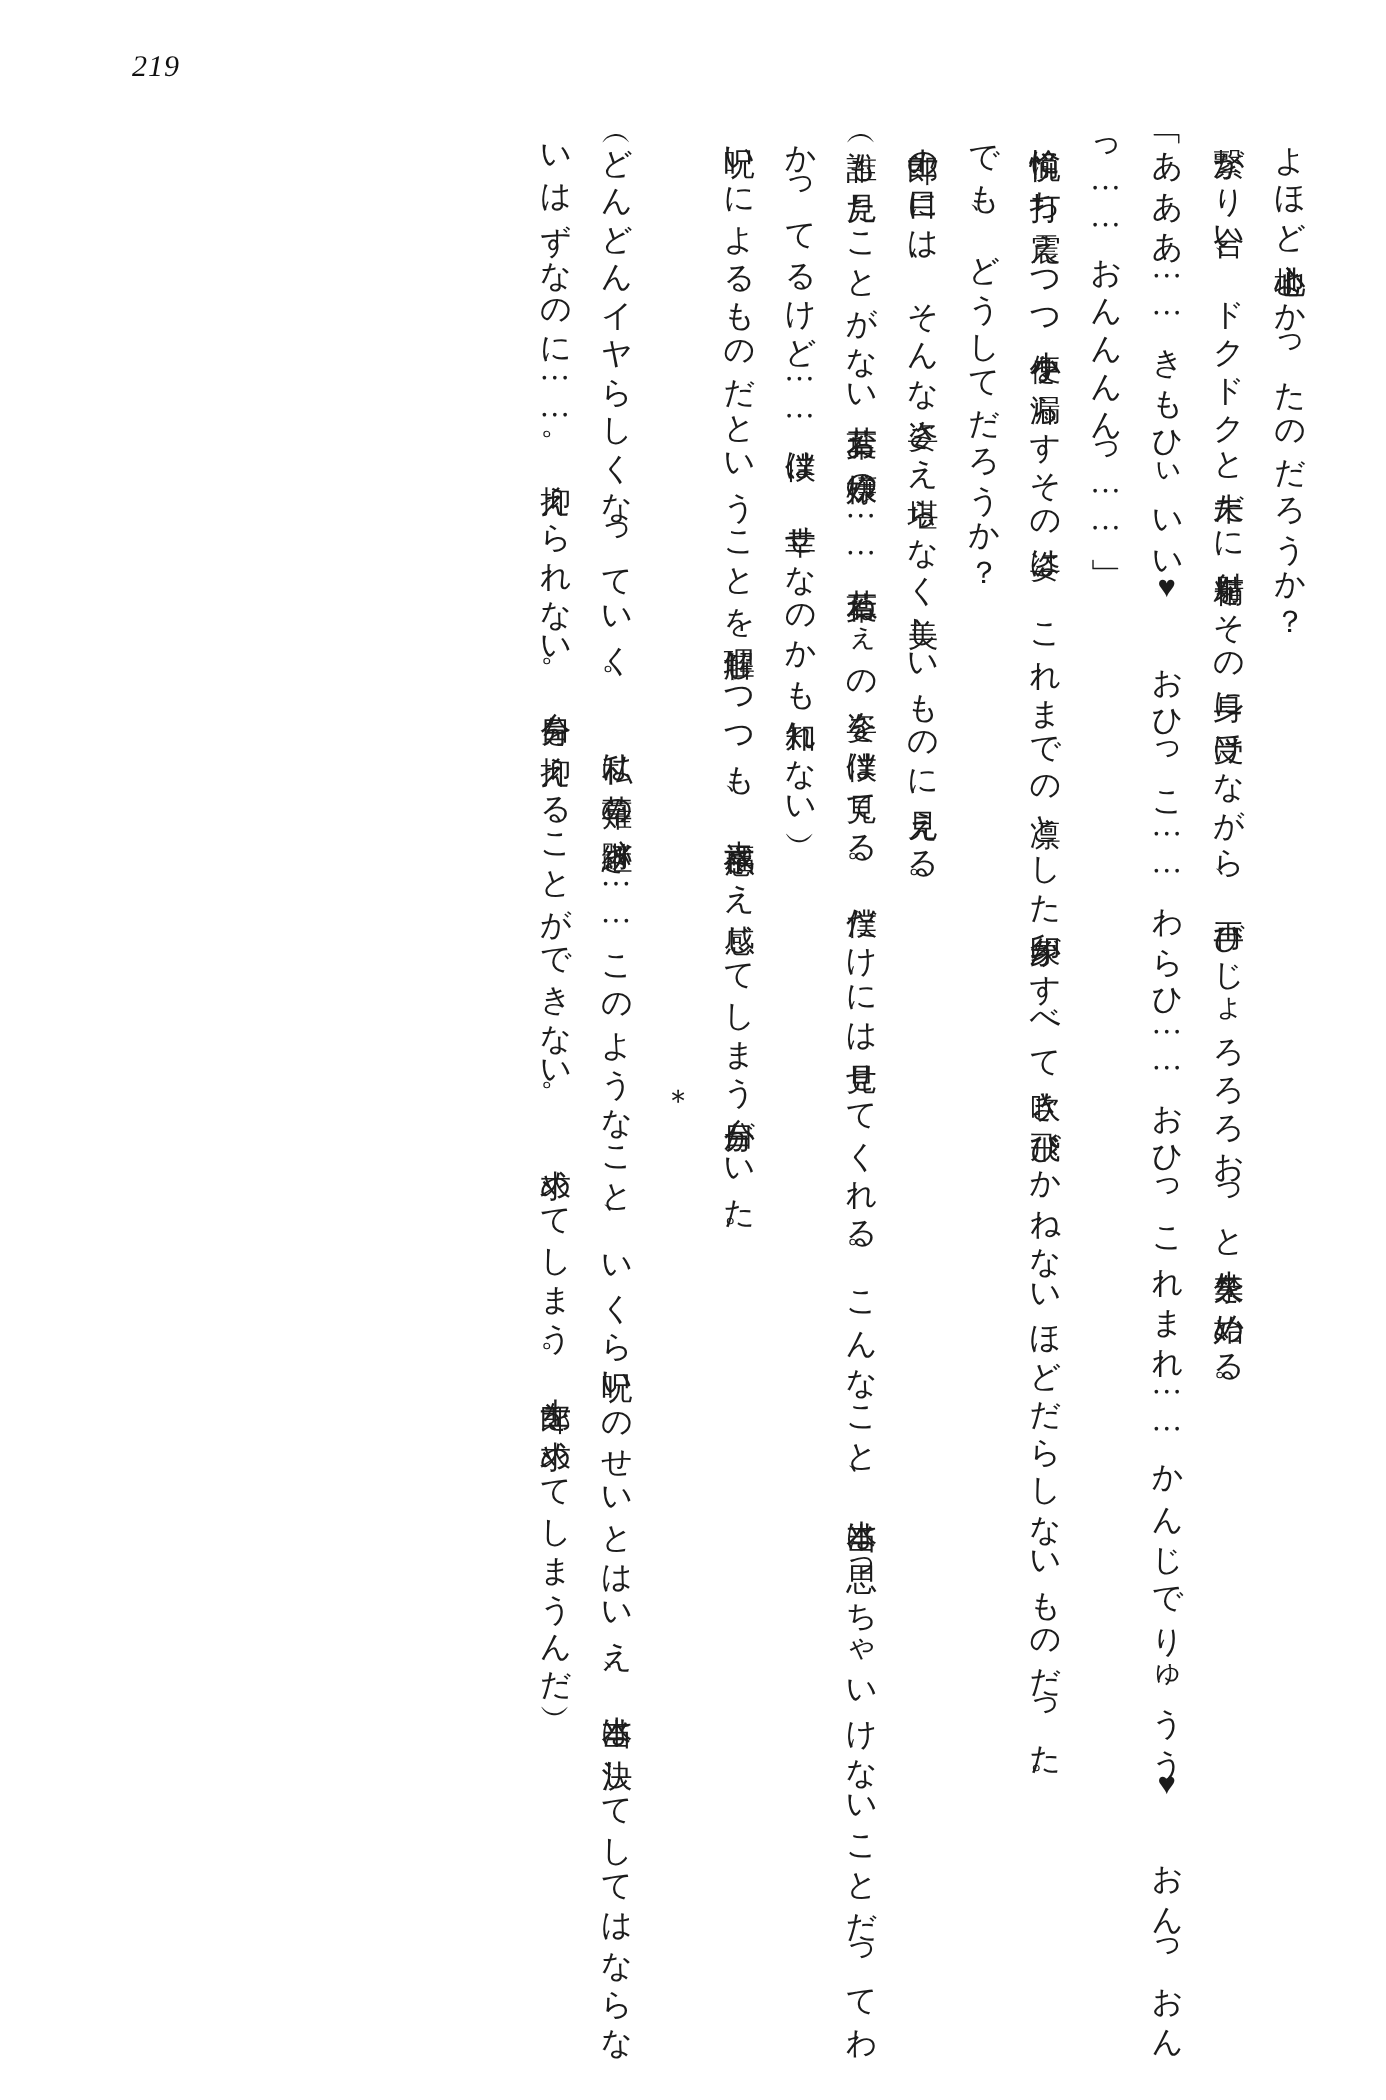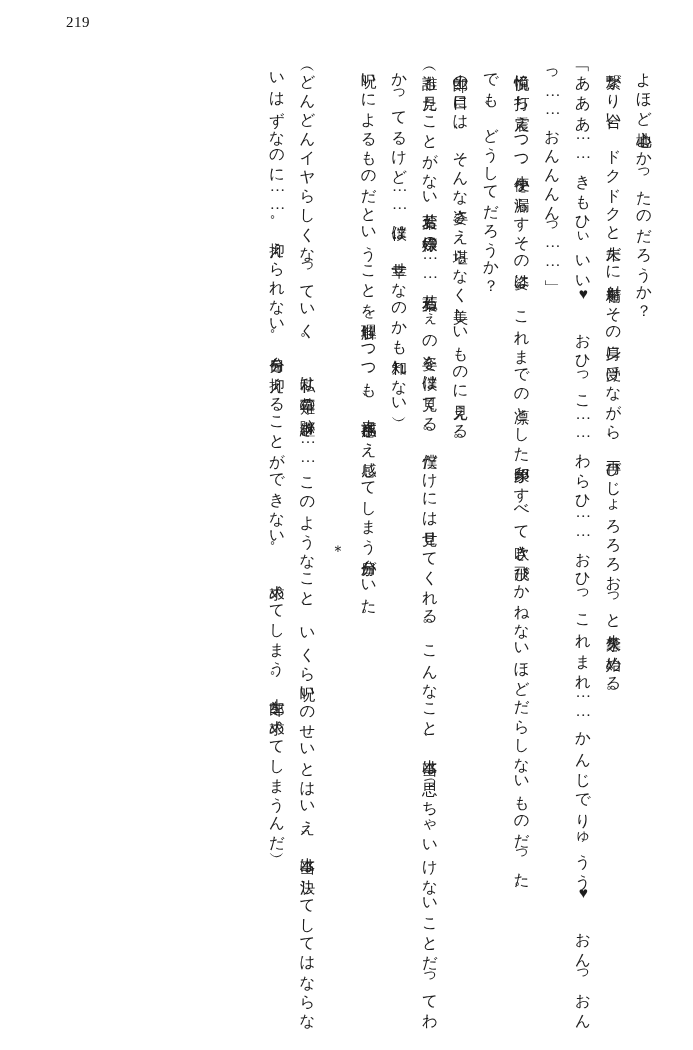--- a/index.html
+++ b/index.html
@@ -11,23 +11,24 @@
     position: relative;
     width: 693px;
     height: 1050px;
     background: #ffffff;
     overflow: hidden;
     font-family: "Liberation Serif", "DejaVu Serif", serif;
     color: #1a1a1a;
   }
   .page-number {
     position: absolute;
-    top: 14px;
+    top: 26px;
     left: 66px;
     font-size: 15px;
+    font-style: italic;
     font-family: "Liberation Serif", "DejaVu Serif", serif;
     color: #111;
     letter-spacing: 0.5px;
   }
   .body-text {
     position: absolute;
     top: 62px;
     left: 38px;
     right: 34px;
     height: 960px;

